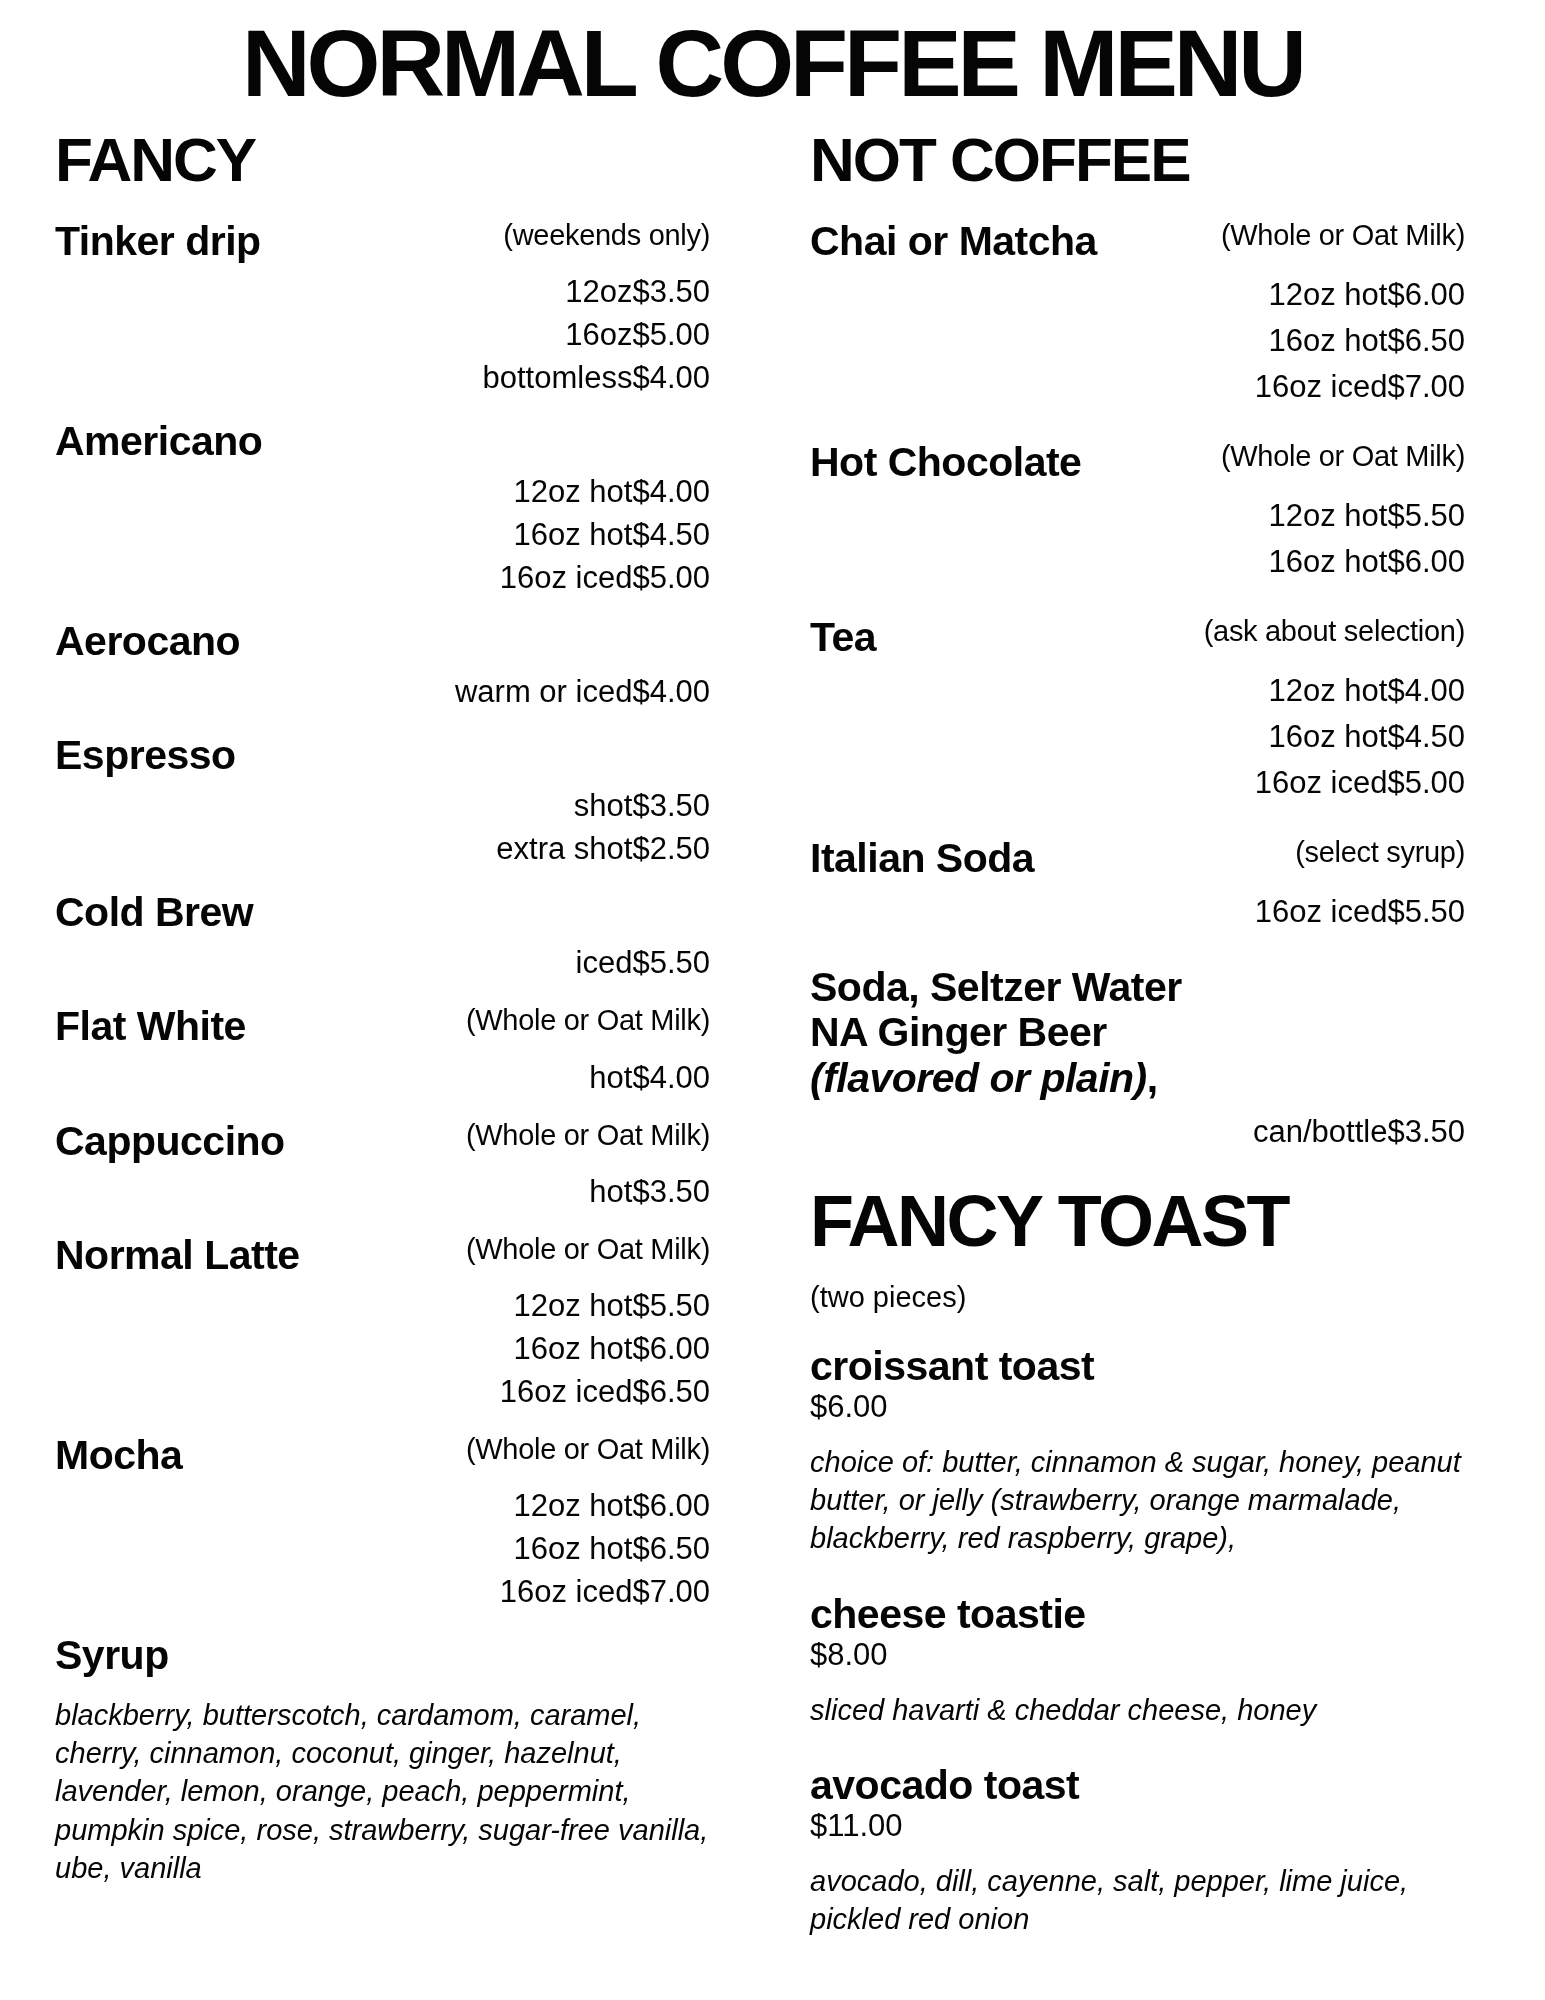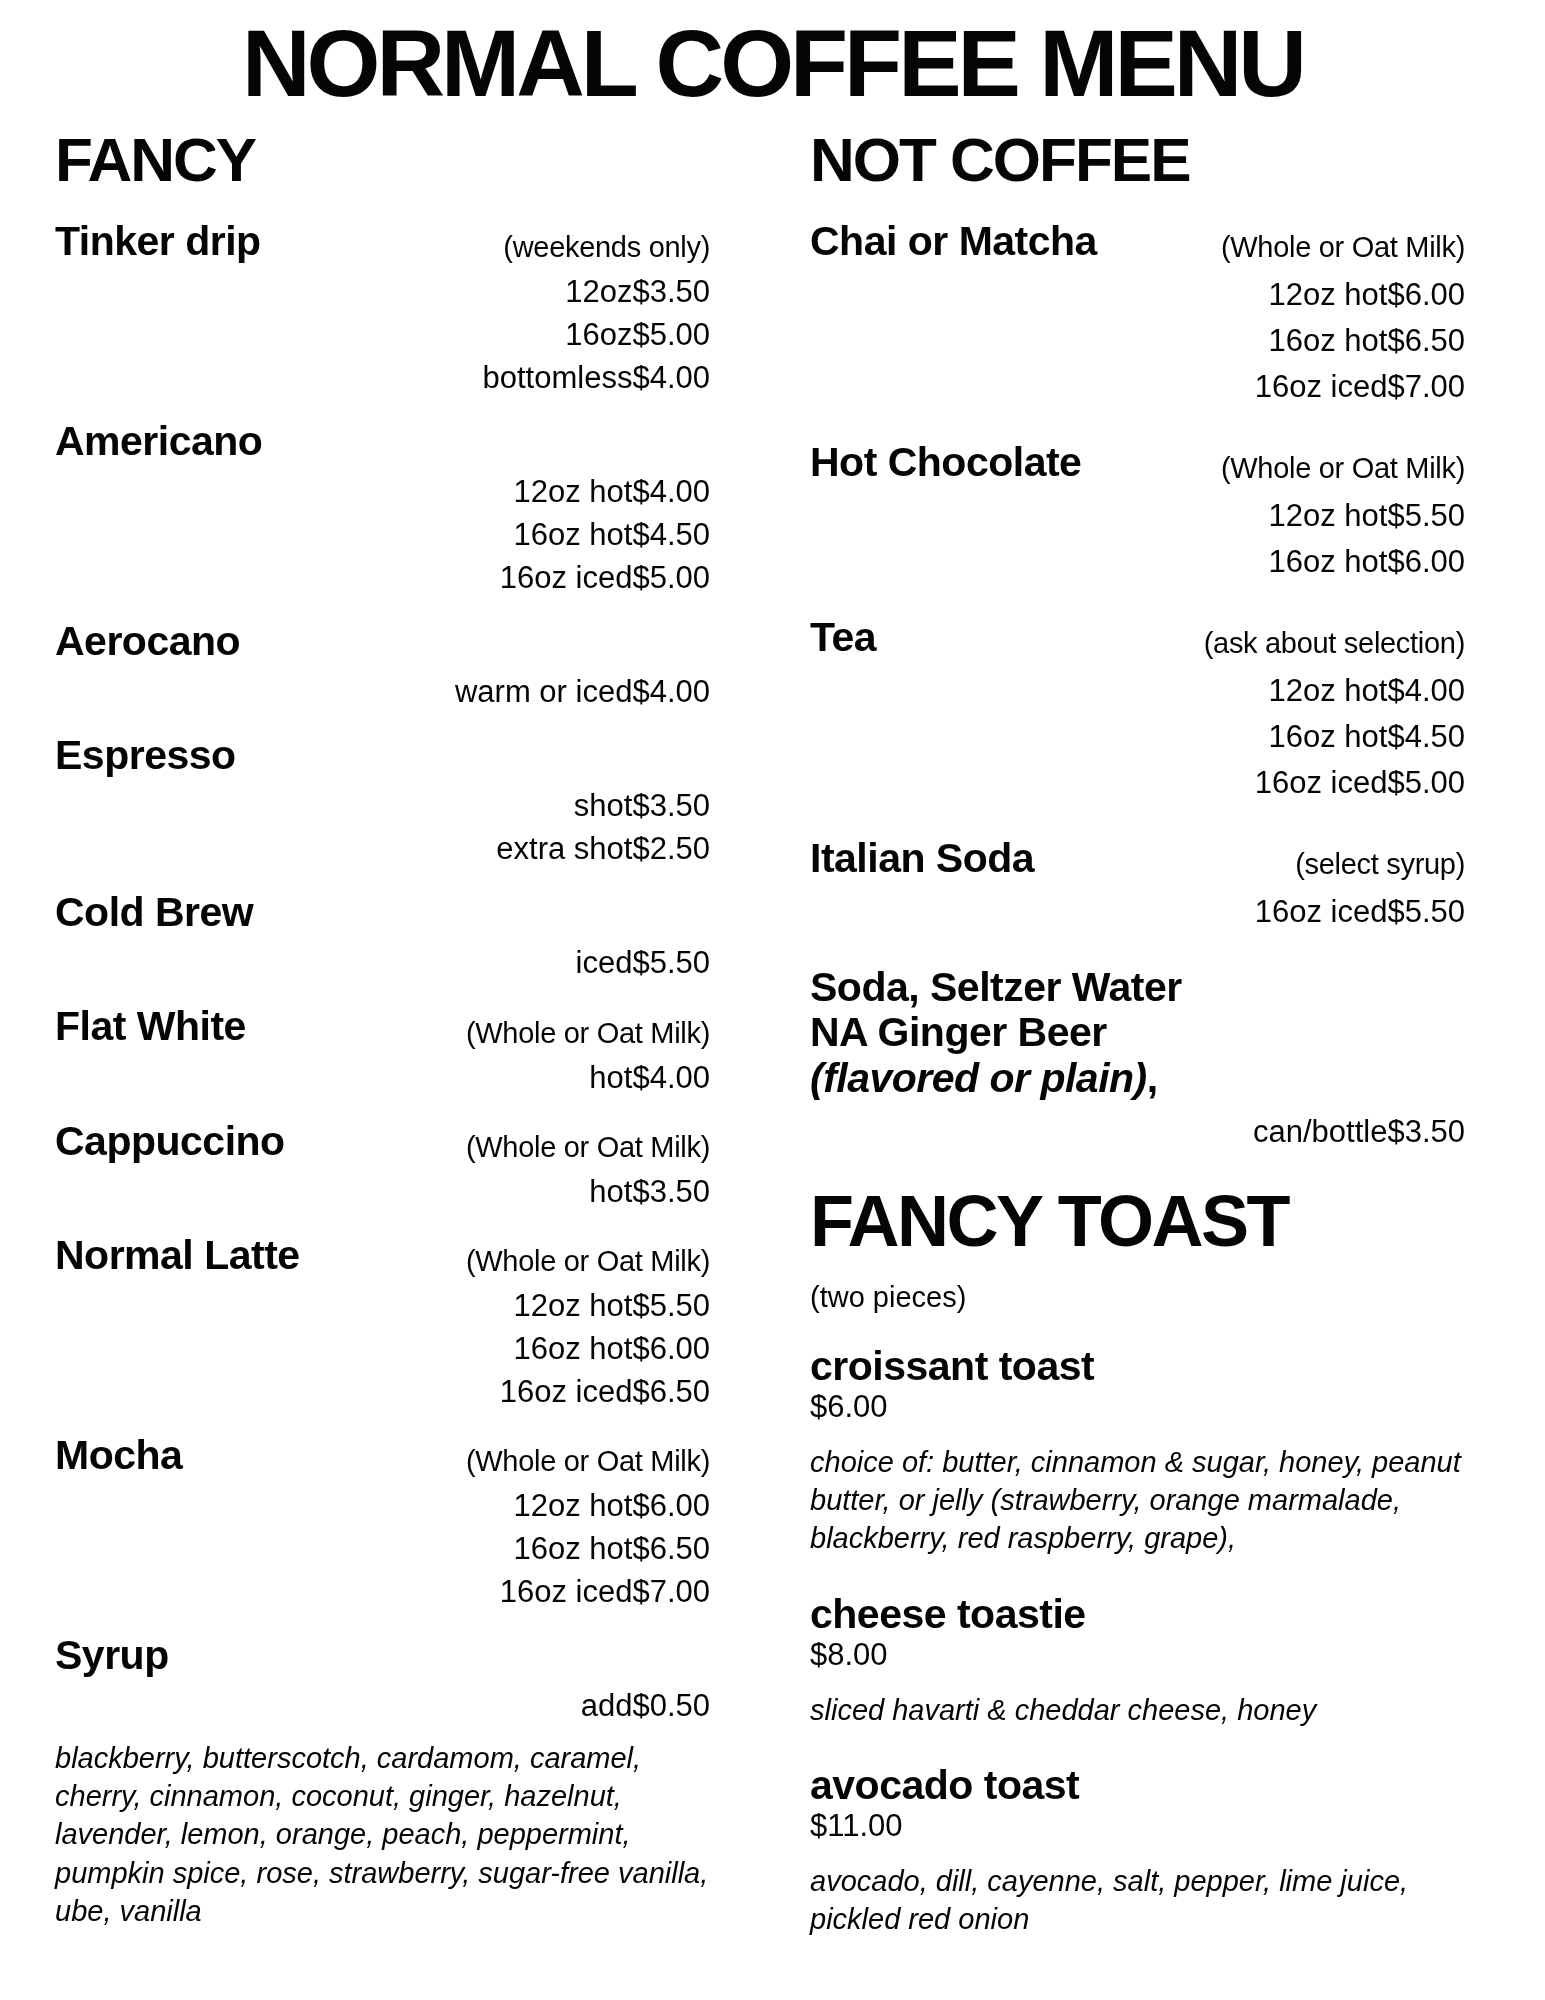--- a/index.html
+++ b/index.html
@@ -32,21 +32,21 @@
     font-weight: bold;
     letter-spacing: -2px;
     line-height: 1.0;
     margin-bottom: 28px;
   }
   .section { margin-bottom: 26px; }
   .col-right .section { margin-bottom: 38px; }
   .section-header {
     display: flex;
     justify-content: space-between;
-    align-items: flex-end;
+    align-items: flex-start;
     margin-bottom: 12px;
   }
   .item-name {
     font-size: 41px;
     font-weight: bold;
     letter-spacing: -0.5px;
     line-height: 1.1;
   }
   .note {
     font-size: 29px;
@@ -225,24 +225,20 @@
       <div class="row">
         <span>16oz iced</span>
         <span>$7.00</span>
       </div>
     </section>
 
     <section class="section">
       <div class="section-header">
         <span class="item-name">Syrup</span>
       </div>
-      <div class="row">
-        <span>add</span>
-        <span>$0.50</span>
-      </div>
       <p class="desc">blackberry, butterscotch, cardamom, caramel, cherry, cinnamon, coconut, ginger, hazelnut, lavender, lemon, orange, peach, peppermint, pumpkin spice, rose, strawberry, sugar-free vanilla, ube, vanilla</p>
     </section>
   </div>
 
   <div class="col col-right">
     <h2 class="col-heading">NOT COFFEE</h2>
 
     <section class="section">
       <div class="section-header">
         <span class="item-name">Chai or Matcha</span>

